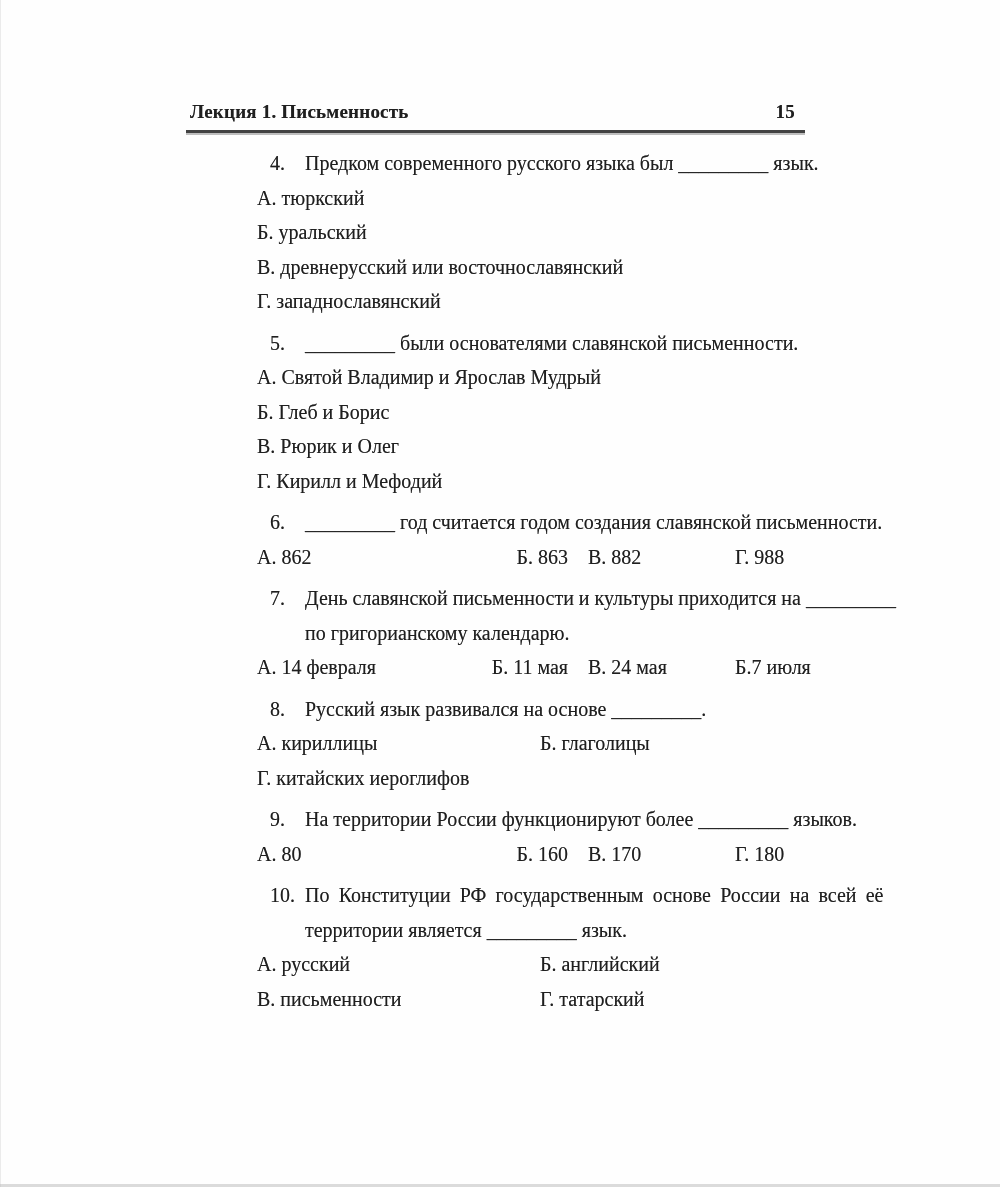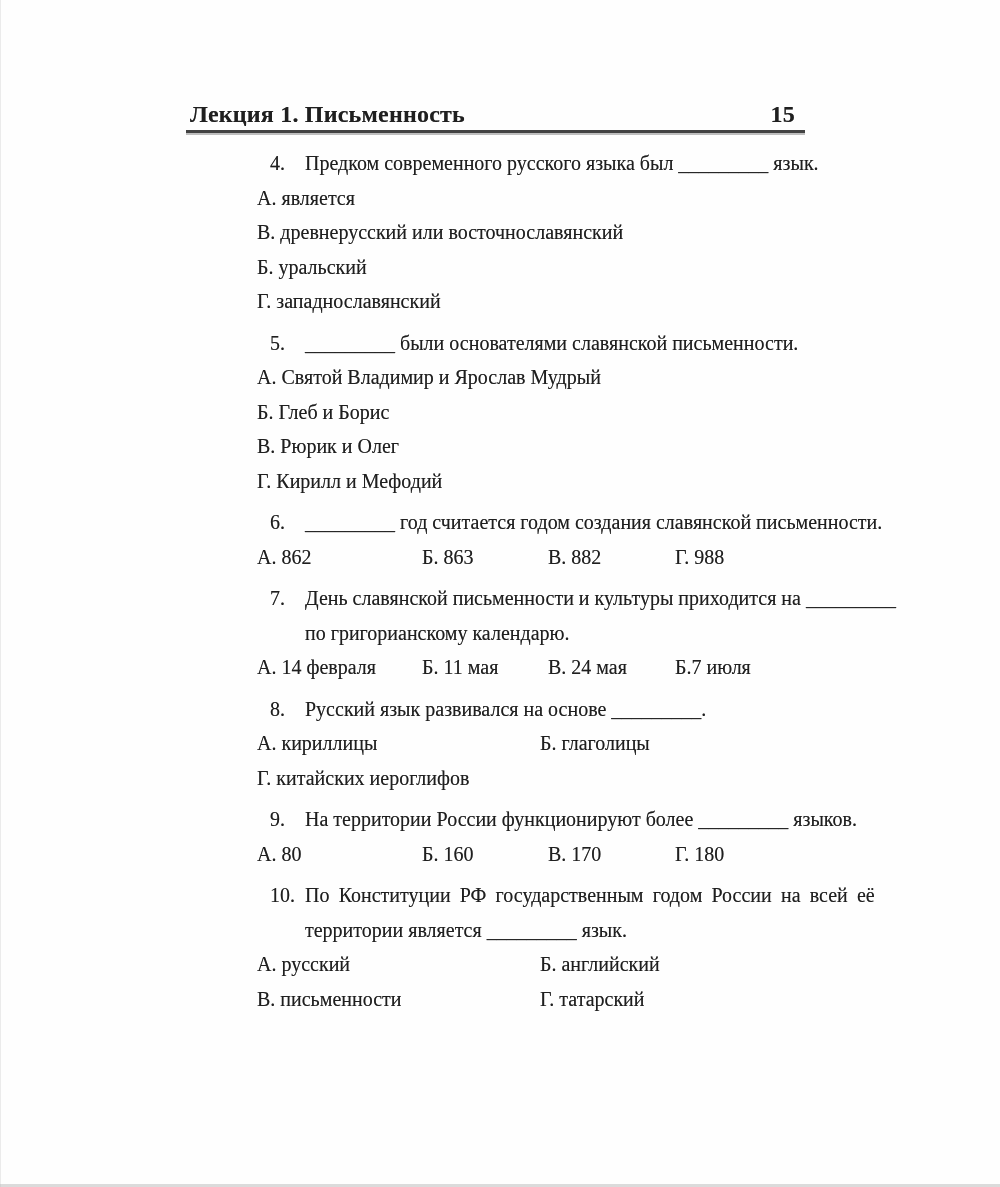--- a/index.html
+++ b/index.html
@@ -10,42 +10,42 @@
     overflow:hidden;
   }
   .page{
     position:relative;width:1000px;height:1187px;background:#fefefe;
     color:#1f1f1f;
   }
   
   .header{
     position:absolute;left:190px;top:101px;width:605px;
     display:flex;justify-content:space-between;align-items:flex-start;
-    font-size:24px;font-weight:bold;letter-spacing:.2px;
+    font-size:19px;font-weight:bold;letter-spacing:.2px;
     white-space:nowrap;
   }
   .header-rule{
     position:absolute;left:186px;top:130px;width:619px;height:3px;
     background:#424242;
     box-shadow:0 2px 0 rgba(125,125,125,.5);
   }
   
   .content{
     position:absolute;left:222px;top:146px;width:596px;
     font-size:20px;
   }
   .q + .q{margin-top:7px;font-family:Liberation Serif, serif;}
   .qline{line-height:34.5px;white-space:nowrap;margin-left:48px;}
   .qnum{display:inline-block;width:35px;}
   .cont{padding-left:35px;}
   .spread{word-spacing:.21em;}
   .opts .opt-row{line-height:34.5px;padding-left:35px;white-space:nowrap;}
-  .row4{display:flex;line-height:34.5px;padding-left:35px;white-space:nowrap;}
+  .row4{display:flex;line-height:34.5px;padding-left:35px;white-space:nowrap;gap:20px;}
   .row4 .c1{width:165px;}
-  .row4 .c2{width:126px;}
+  .row4 .c2{width:126px;text-align:right;}
   .row4 .c3{width:127px;}
   .row4 .c4{flex:1;}
   .row2{display:flex;line-height:34.5px;padding-left:35px;white-space:nowrap;}
   .row2 .g1{width:283px;}
   .row2 .g2{flex:1;}
   
   .edge-bottom{position:absolute;left:0;right:0;bottom:0;height:3px;background:#bdbdbd;opacity:.55;}
   .edge-left{position:absolute;left:0;top:0;bottom:0;width:1px;background:#d8d8d8;opacity:.5;}
   .txt{text-shadow:0 0 .4px rgba(20,20,20,.5);}
 </style>
@@ -60,23 +60,23 @@
   </div>
   <div class="header-rule"></div>
 
   <div class="content txt">
 
     <div class="q">
       <div class="qline">
         <span class="qnum">4.</span><span>Предком современного русского языка был _________ язык.</span>
       </div>
       <div class="opts">
-        <div class="opt-row">А. является</div>
+        <div class="opt-row">А. тюркский</div>
+        <div class="opt-row">Б. уральский</div>
         <div class="opt-row">В. древнерусский или восточнославянский</div>
-        <div class="opt-row">Б. уральский</div>
         <div class="opt-row">Г. западнославянский</div>
       </div>
     </div>
 
     <div class="q">
       <div class="qline">
         <span class="qnum">5.</span><span>_________ были основателями славянской письменности.</span>
       </div>
       <div class="opts">
         <div class="opt-row">А. Святой Владимир и Ярослав Мудрый</div>
@@ -131,21 +131,21 @@
       <div class="row4">
         <span class="c1">А. 80</span>
         <span class="c2">Б. 160</span>
         <span class="c3">В. 170</span>
         <span class="c4">Г. 180</span>
       </div>
     </div>
 
     <div class="q">
       <div class="qline">
-        <span class="qnum">10.</span><span class="spread">По Конституции РФ государственным годом России на всей её</span>
+        <span class="qnum">10.</span><span class="spread">По Конституции РФ государственным основе России на всей её</span>
       </div>
       <div class="qline cont">территории является _________ язык.</div>
       <div class="row2">
         <span class="g1">А. русский</span>
         <span class="g2">Б. английский</span>
       </div>
       <div class="row2">
         <span class="g1">В. письменности</span>
         <span class="g2">Г. татарский</span>
       </div>

